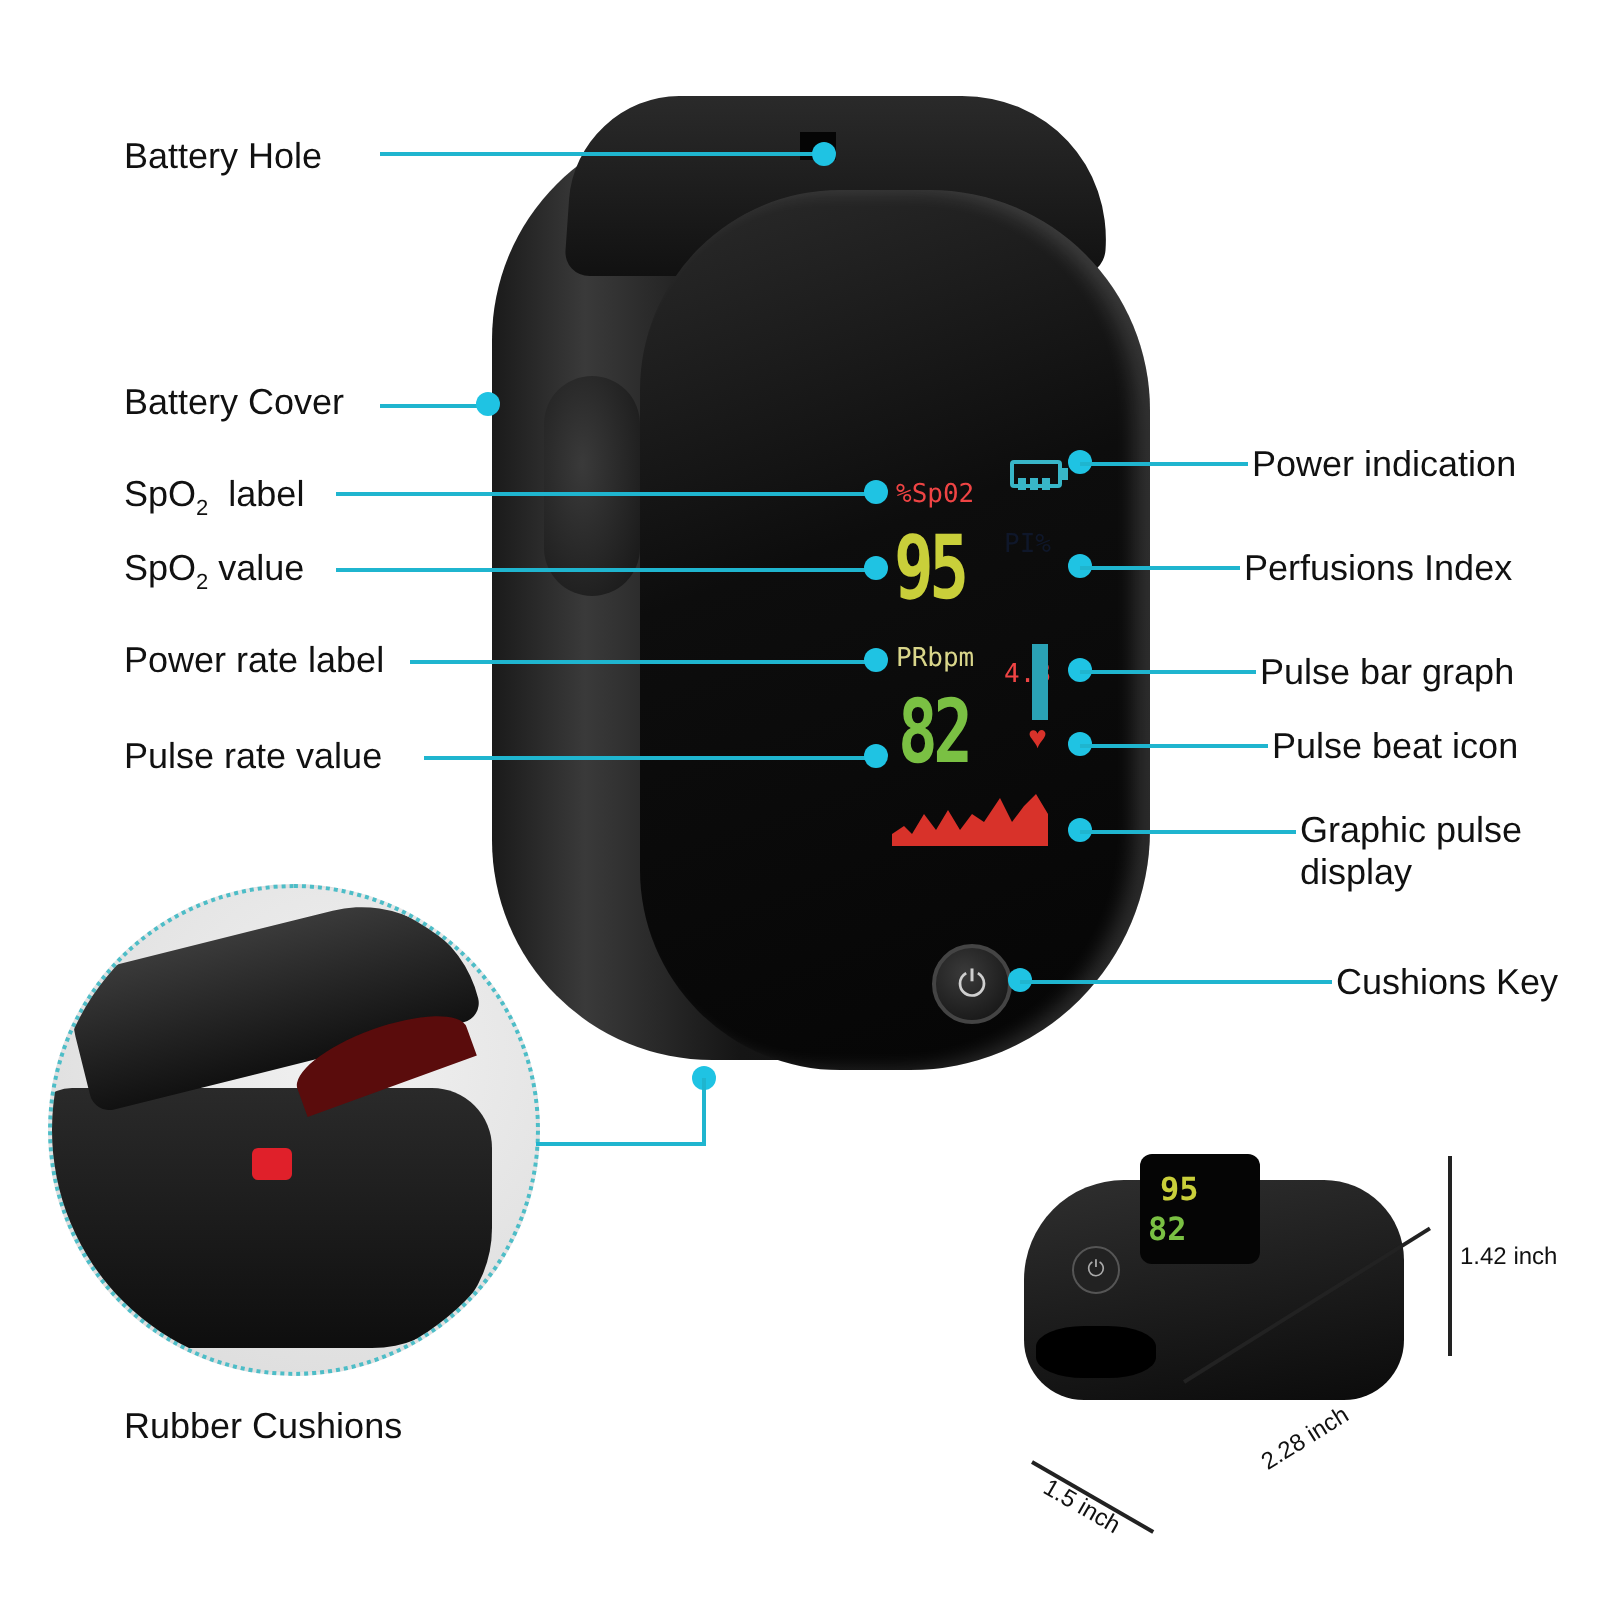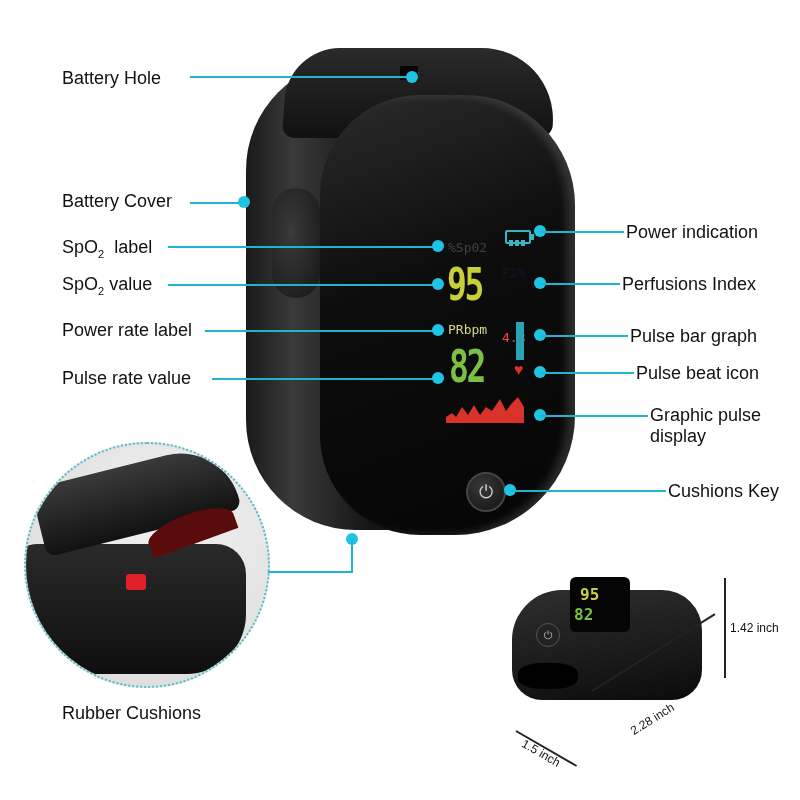--- a/index.html
+++ b/index.html
@@ -9,21 +9,21 @@
   .line { position:absolute; height:2px; background:#1fb5cf; }
   .vline { position:absolute; width:2px; background:#1fb5cf; }
   .dot { position:absolute; width:12px; height:12px; border-radius:50%; background:#1fc3e3; }
   
   .device-back { position:absolute; left:246px; top:60px; width:310px; height:470px; border-radius:110px 130px 120px 110px; background:linear-gradient(90deg,#1a1a1a 0%,#3a3a3a 15%,#151515 40%,#0c0c0c 100%); }
   .clip { position:absolute; left:285px; top:48px; width:270px; height:90px; border-radius:80px 120px 20px 20px; background:linear-gradient(180deg,#2a2a2a,#111); transform:skewX(-4deg); }
   .battery-cover { position:absolute; left:272px; top:188px; width:48px; height:110px; border-radius:30px; background:radial-gradient(ellipse at 40% 40%,#3a3a3a,#161616); }
   .face { position:absolute; left:320px; top:95px; width:255px; height:440px; border-radius:100px 110px 120px 100px; background:linear-gradient(160deg,#2b2b2b 0%,#0d0d0d 40%,#050505 100%); box-shadow: inset -8px 0 10px rgba(255,255,255,0.15); }
   .lanyard { position:absolute; left:400px; top:66px; width:18px; height:14px; background:#050505; }
   .screen-text { position:absolute; font-family:"DejaVu Sans Mono", monospace; white-space:nowrap; }
-  .spo2-label { left:448px; top:240px; font-size:13px; color:#404040; }
+  .spo2-label { left:448px; top:240px; font-size:13px; color:#ef4444; }
   .spo2-value { left:447px; top:262px; font-size:44px; font-weight:bold; color:#c9cf3a; letter-spacing:-3px; transform:scaleX(0.75); transform-origin:left; line-height:46px; }
   .pi-label { left:502px; top:265px; font-size:13px; color:#0f172a; }
   .pi-value { left:502px; top:282px; font-size:13px; color:#ef4444;margin-top:48px; }
   .pr-label { left:448px; top:322px; font-size:13px; color:#d9d68a;text-align:right; }
   .pr-value { left:449px; top:344px; font-size:44px; font-weight:bold; color:#7ac043; letter-spacing:-3px; transform:scaleX(0.75); transform-origin:left; line-height:46px; }
   .battery { position:absolute; left:505px; top:230px; width:22px; height:10px; border:2px solid #38b6c8; border-radius:2px; }
   .battery::after { content:""; position:absolute; right:-5px; top:2px; width:3px; height:6px; background:#38b6c8; }
   .battery i { display:inline-block; width:4px; height:6px; background:#38b6c8; margin:2px 0 0 2px; }
   .bargraph { position:absolute; left:516px; top:322px; width:8px; height:38px; background:#2aa2b5; }
   .heart { position:absolute; left:514px; top:362px; color:#d8322a; font-size:16px; line-height:16px; }

